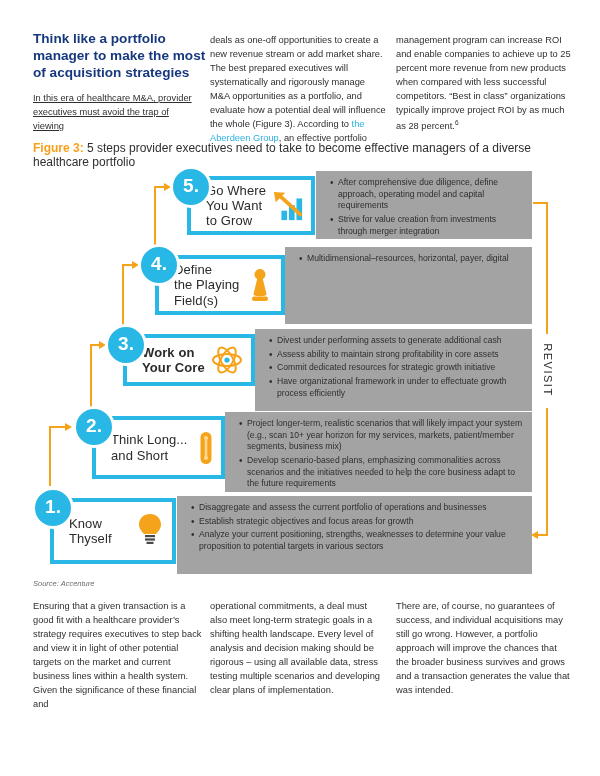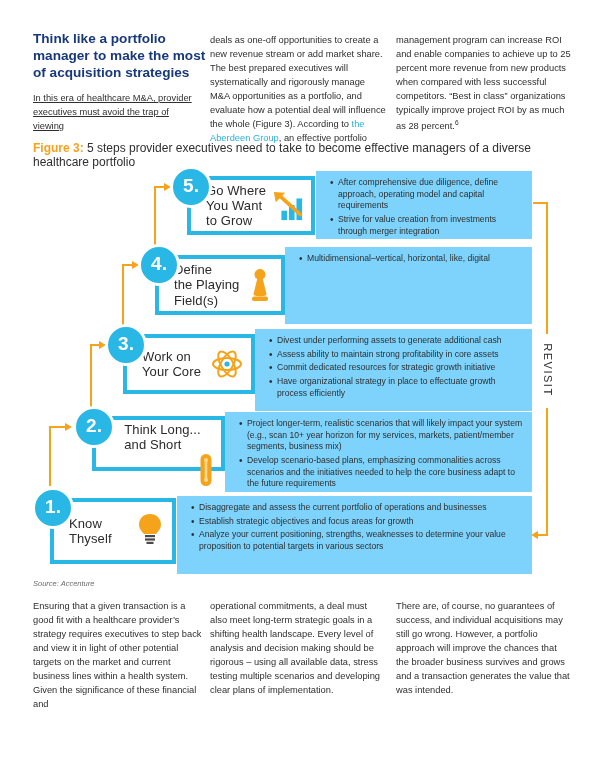--- a/index.html
+++ b/index.html
@@ -18,21 +18,21 @@
   #intro-left  { left:33px;  top:92px; width:168px;text-decoration:underline; }
   #topcol-2    { left:210px; top:34px; }
   #topcol-3    { left:396px; top:34px; }
   .doc-link { color:#2bb1e0; cursor:pointer; }
   sup { font-size:6.5px; }
 
   .figure-caption { position:absolute; left:33px; top:141px; width:545px; font-size:12px; color:#2f2f2f; }
   .figure-caption .fig-label { color:#f9a11b; font-weight:bold; }
 
   
-  .bullets-box { position:absolute; background:#7dd3fc; z-index:1; }
+  .bullets-box { position:absolute; background:#a3a3a3; z-index:1; }
   .bullets-box ul { list-style:none; padding:6px 8px 6px 14px; }
   .bullets-box li {
     position:relative; padding-left:8px; font-size:8.6px; line-height:1.36;
     color:#2e2e2e; margin-bottom:2px;
   }
   .bullets-box li::before { content:"\2022"; position:absolute; left:0; top:-1px; font-size:10px; color:#2e2e2e; }
   .label-box {
     position:absolute; background:#ffffff; border:4px solid #29b7e6; z-index:2;
     display:flex; align-items:center; padding:2px 7px 2px 15px;
   }
@@ -96,21 +96,21 @@
     </div>
     <div class="num-circle" style="left:170px; top:166px;">5.</div>
     <div class="conn" style="left:154px; top:186px; width:14px; height:2px;"></div>
     <div class="arr-right" style="left:164px; top:183px;"></div>
     <div class="conn" style="left:154px; top:186px; width:2px; height:62px;"></div>
   </div>
 
   <div>
     <div class="bullets-box" style="left:285px; top:247px; width:247px; height:77px;">
       <ul>
-          <li>Multidimensional–vertical, horizontal, like, digital</li>
+          <li>Multidimensional–resources, horizontal, payer, digital</li>
         </ul>
     </div>
     <div class="label-box" style="left:155px; top:255px; width:130px; height:60px;">
       <span class="step-title">Define
 the Playing
 Field(s)</span>
       <span class="step-icon">
         <svg width="28" height="34" viewBox="0 0 28 34">
           <path d="M14 1 C17 1 19.5 3.5 19.5 6.5 C19.5 8.5 18.4 10.2 16.8 11.1 L20.5 26 C21 29 7 29 7.5 26 L11.2 11.1 C9.6 10.2 8.5 8.5 8.5 6.5 C8.5 3.5 11 1 14 1 Z" fill="#f5a31b"></path>
           <rect x="6" y="28.5" width="16" height="4.5" rx="2" fill="#f5a31b"></rect>
@@ -122,24 +122,24 @@
     <div class="arr-right" style="left:132px; top:261px;"></div>
     <div class="conn" style="left:122px; top:264px; width:2px; height:62px;"></div>
   </div>
 
   <div>
     <div class="bullets-box" style="left:255px; top:329px; width:277px; height:82px;">
       <ul>
           <li>Divest under performing assets to generate additional cash</li>
           <li>Assess ability to maintain strong profitability in core assets</li>
           <li>Commit dedicated resources for strategic growth initiative</li>
-          <li>Have organizational strategy in place to effectuate growth process efficiently</li>
-        </ul>
-    </div>
-    <div class="label-box" style="left:123px; top:334px; width:132px; height:60px;">
+          <li>Have organizational framework in under to effectuate growth process efficiently</li>
+        </ul>
+    </div>
+    <div class="label-box" style="left:123px; top:334px; width:132px; height:52px;font-weight:bold;">
       <span class="step-title">Work on
 Your Core</span>
       <span class="step-icon">
         <svg width="34" height="34" viewBox="0 0 34 34">
           <g fill="none" stroke="#f5a31b" stroke-width="2">
             <ellipse cx="17" cy="17" rx="14" ry="6"></ellipse>
             <ellipse cx="17" cy="17" rx="14" ry="6" transform="rotate(60 17 17)"></ellipse>
             <ellipse cx="17" cy="17" rx="14" ry="6" transform="rotate(120 17 17)"></ellipse>
           </g>
           <circle cx="17" cy="17" r="2.6" fill="#29b7e6"></circle>
@@ -152,21 +152,21 @@
     <div class="conn" style="left:90px; top:344px; width:2px; height:64px;"></div>
   </div>
 
   <div>
     <div class="bullets-box" style="left:225px; top:412px; width:307px; height:80px;">
       <ul>
           <li>Project longer-term, realistic scenarios that will likely impact your system (e.g., scan 10+ year horizon for my services, markets, patient/member segments, business mix)</li>
           <li>Develop scenario-based plans, emphasizing commonalities across scenarios and the initiatives needed to help the core business adapt to the future requirements</li>
         </ul>
     </div>
-    <div class="label-box" style="left:92px; top:416px; width:133px; height:55px;flex-direction:column;">
+    <div class="label-box" style="left:92px; top:416px; width:133px; height:63px;">
       <span class="step-title">Think Long...
 and Short</span>
       <span class="step-icon">
         <svg width="16" height="36" viewBox="0 0 16 36">
           <rect x="2.5" y="2" width="11" height="32" rx="5.5" fill="#f5a31b"></rect>
           <line x1="8" y1="8" x2="8" y2="28" stroke="#ffd78f" stroke-width="2.6" stroke-linecap="round"></line>
           <circle cx="8" cy="8" r="2" fill="#ffd78f"></circle>
           <circle cx="8" cy="28" r="2" fill="#ffd78f"></circle>
         </svg>
       </span>

